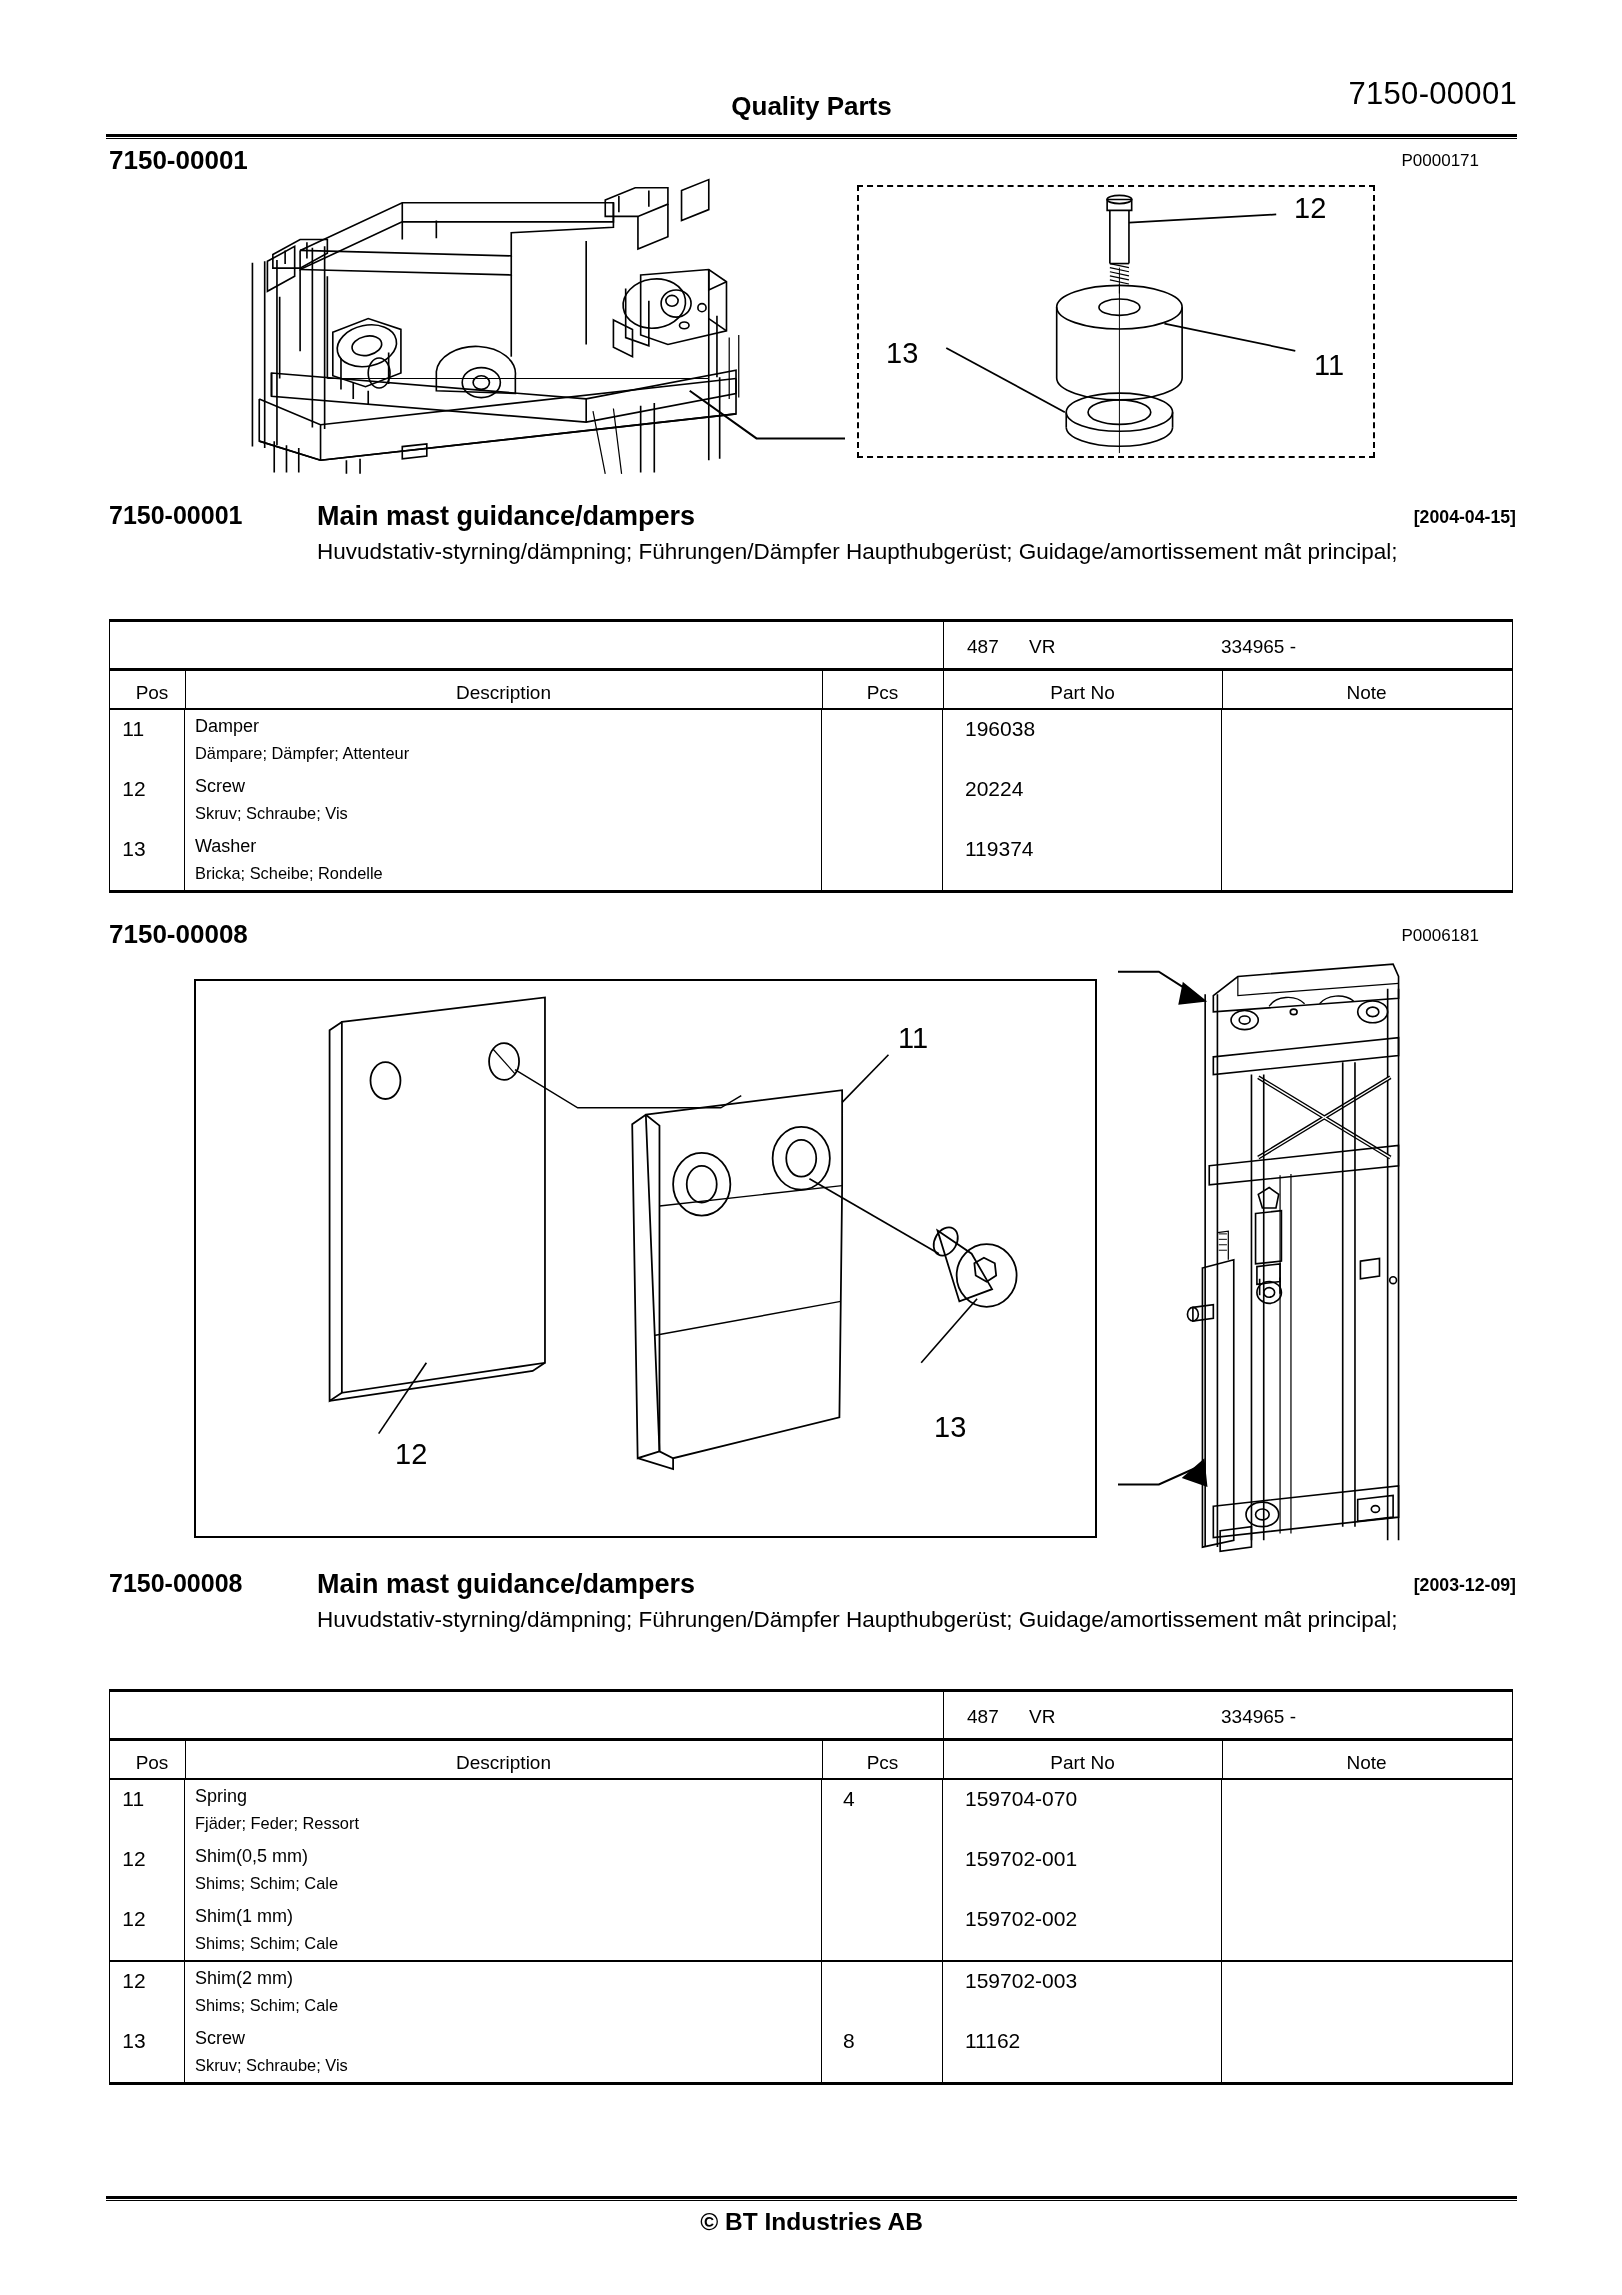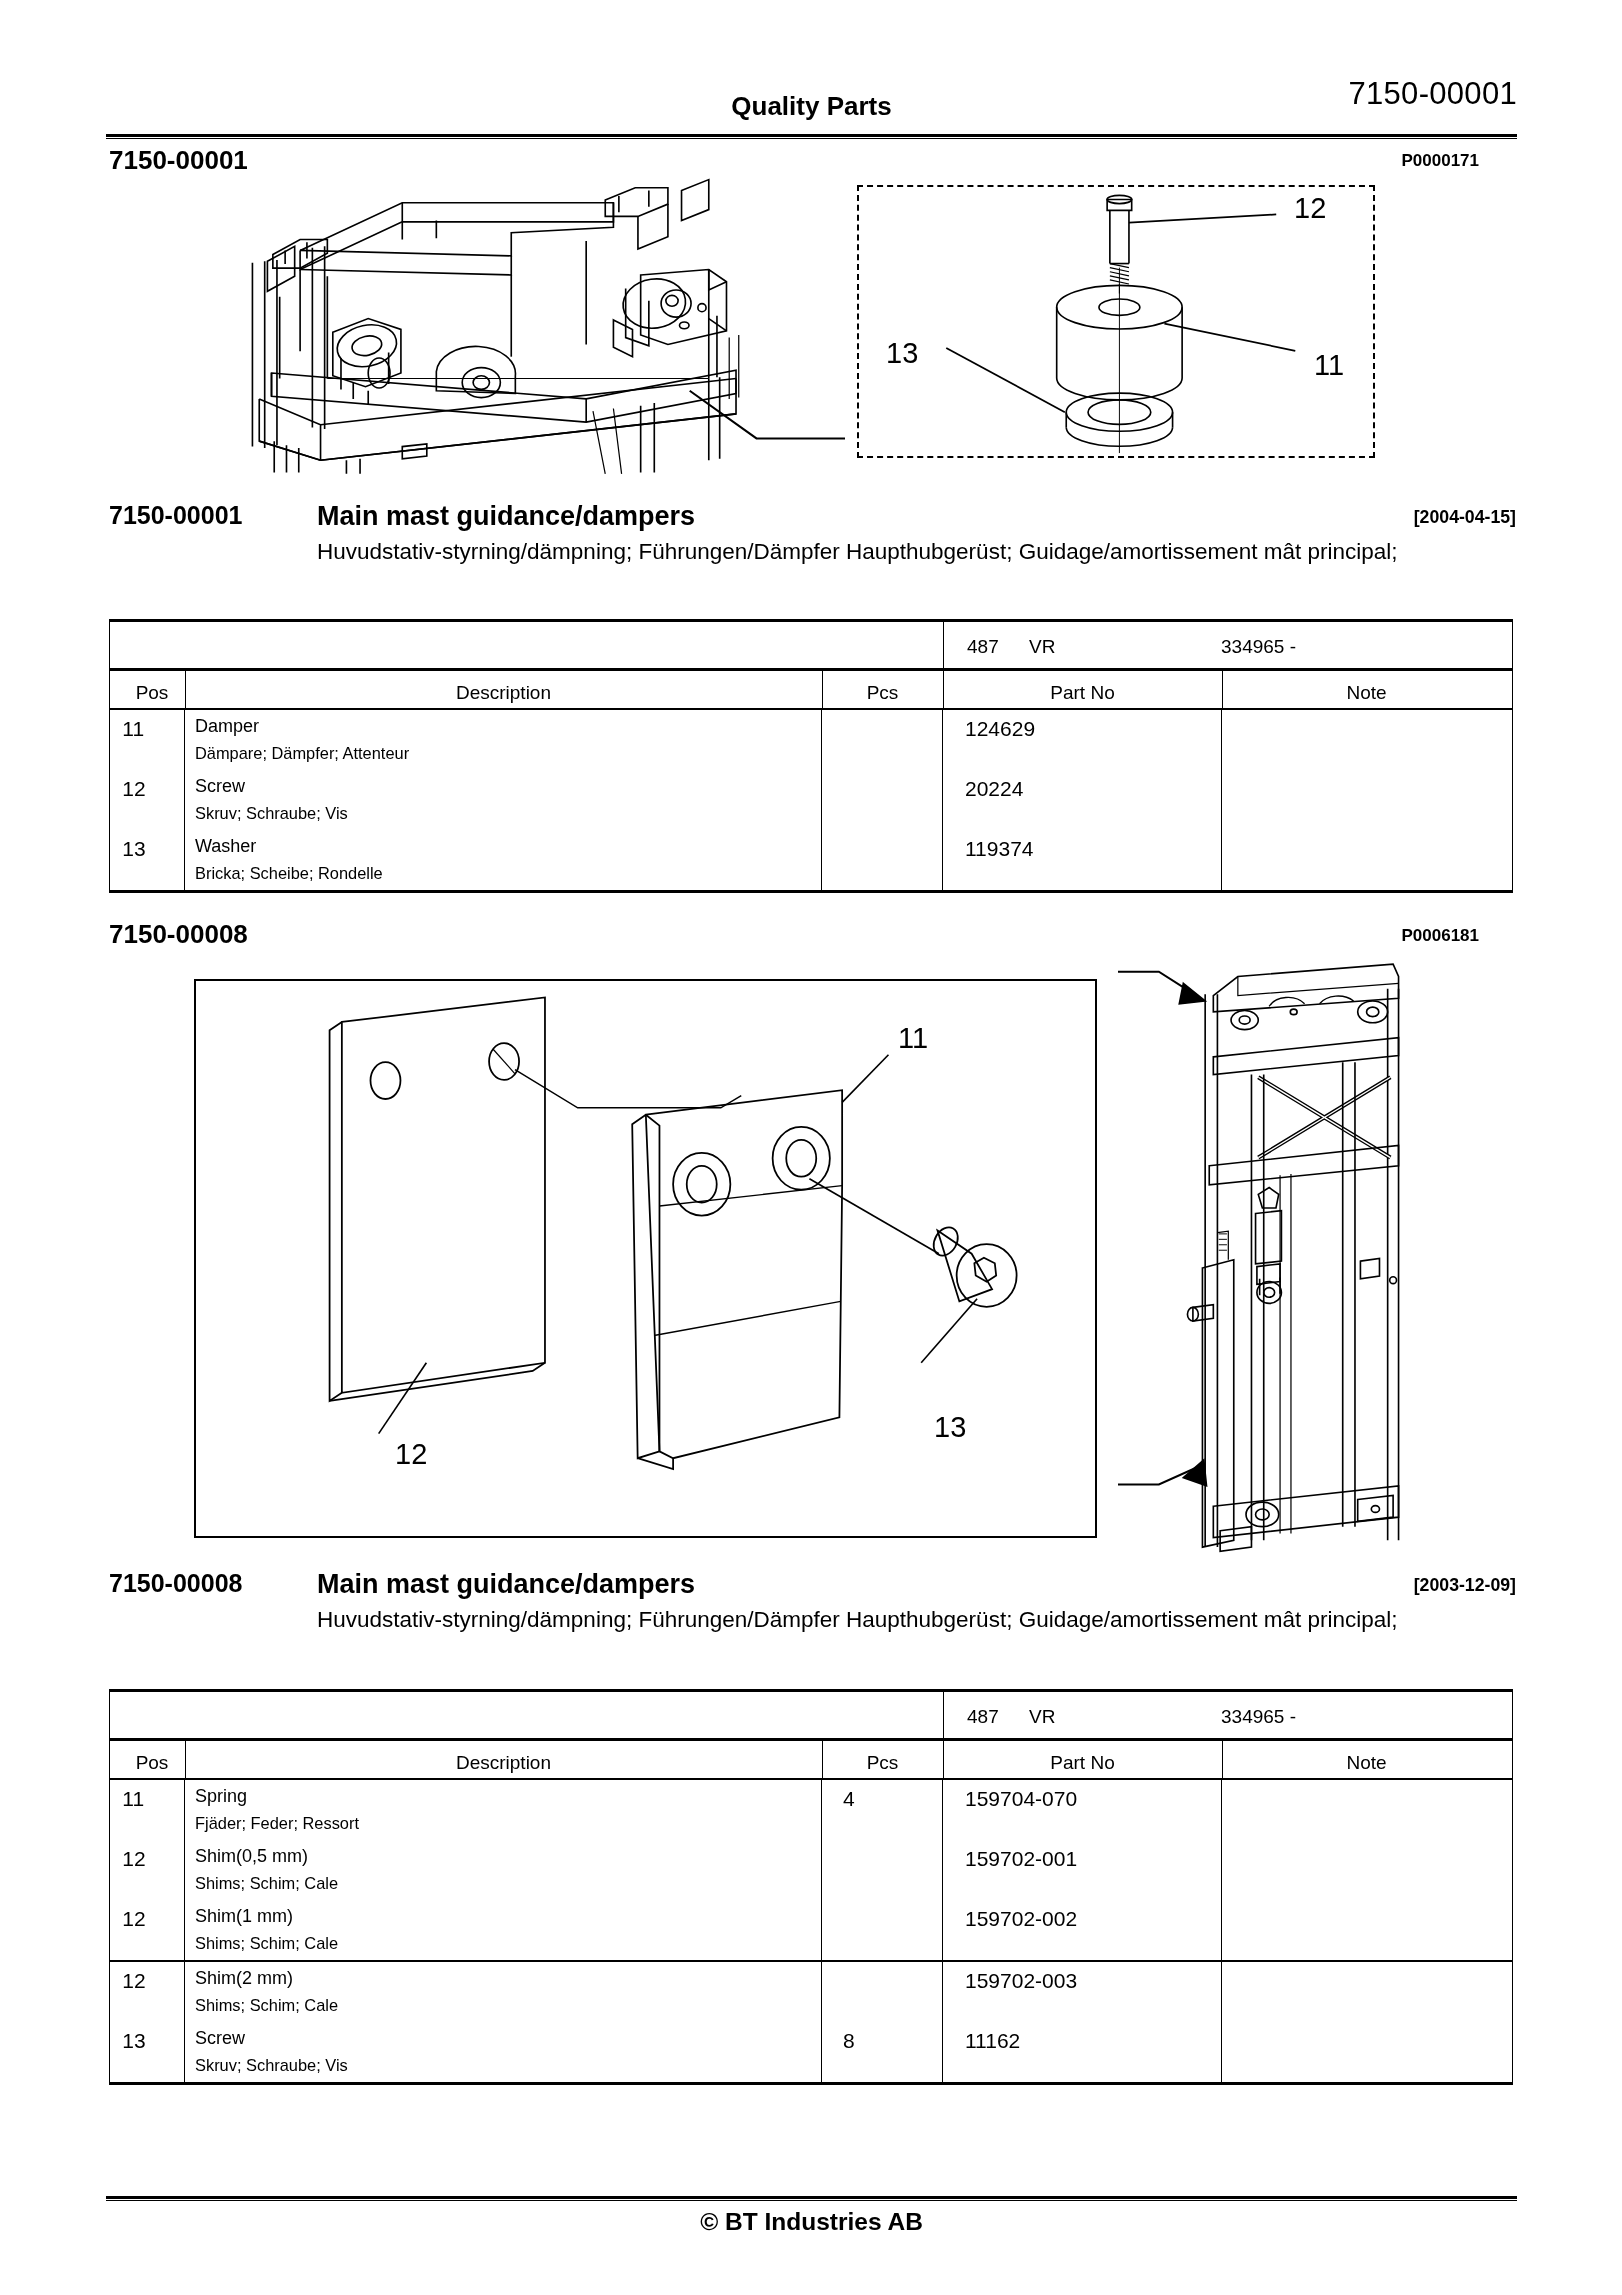--- a/index.html
+++ b/index.html
@@ -66,21 +66,21 @@
 
   
   .sec-code-left {
     position: absolute;
     font-size: 26px;
     font-weight: bold;
   }
   .sec-code-right {
     position: absolute;
     font-size: 17px;
-    font-weight: bold;
+    font-weight: normal;
     right: 106px;
   }
 
   
   .titleblock { position: absolute; left: 109px; width: 1407px; }
   .tb-code {
     position: absolute; left: 0; top: 0;
     font-size: 25px; font-weight: bold;
   }
   .tb-title {
@@ -341,21 +341,21 @@
       <div class="vline" style="left:74px;"></div>
       <div class="vline" style="left:711px;"></div>
       <div class="vline" style="left:832px;"></div>
       <div class="vline" style="left:1111px;"></div>
 
       <div class="row">
         <div class="cell-pos">11</div>
         <div class="cell-desc">Damper</div>
         <div class="cell-desc-sub">Dämpare; Dämpfer; Attenteur</div>
         <div class="cell-pcs"></div>
-        <div class="cell-part">124629</div>
+        <div class="cell-part">196038</div>
       </div>
       <div class="row">
         <div class="cell-pos">12</div>
         <div class="cell-desc">Screw</div>
         <div class="cell-desc-sub">Skruv; Schraube; Vis</div>
         <div class="cell-pcs"></div>
         <div class="cell-part">20224</div>
       </div>
       <div class="row">
         <div class="cell-pos">13</div>

